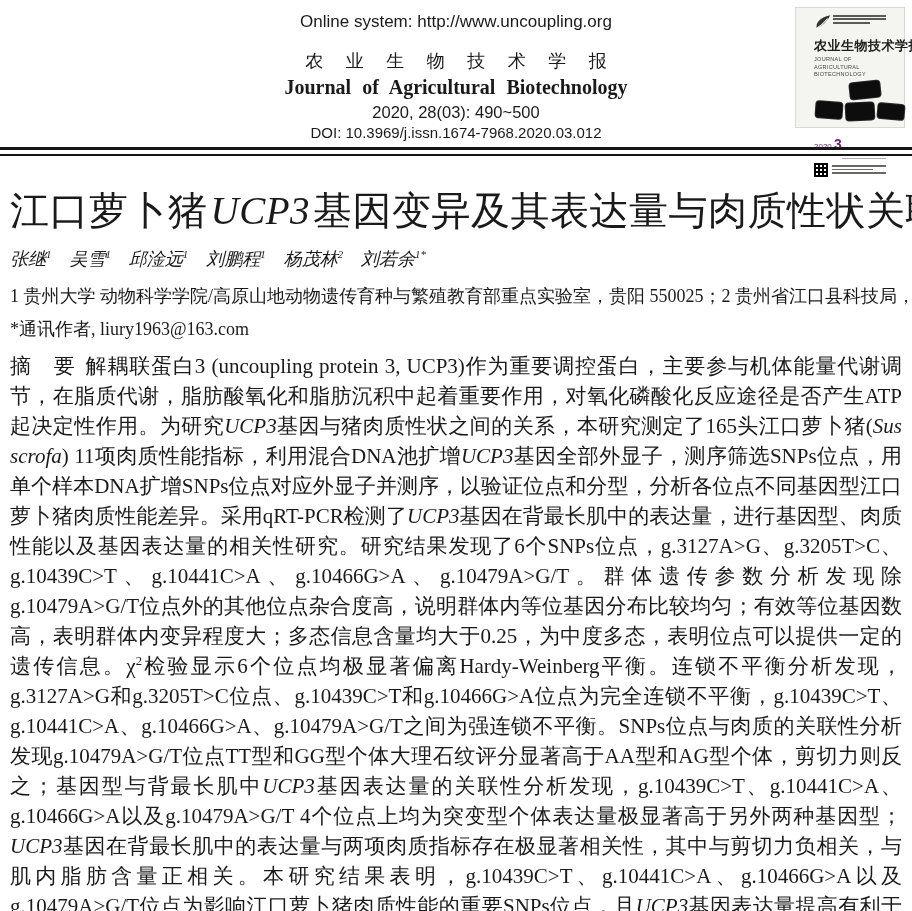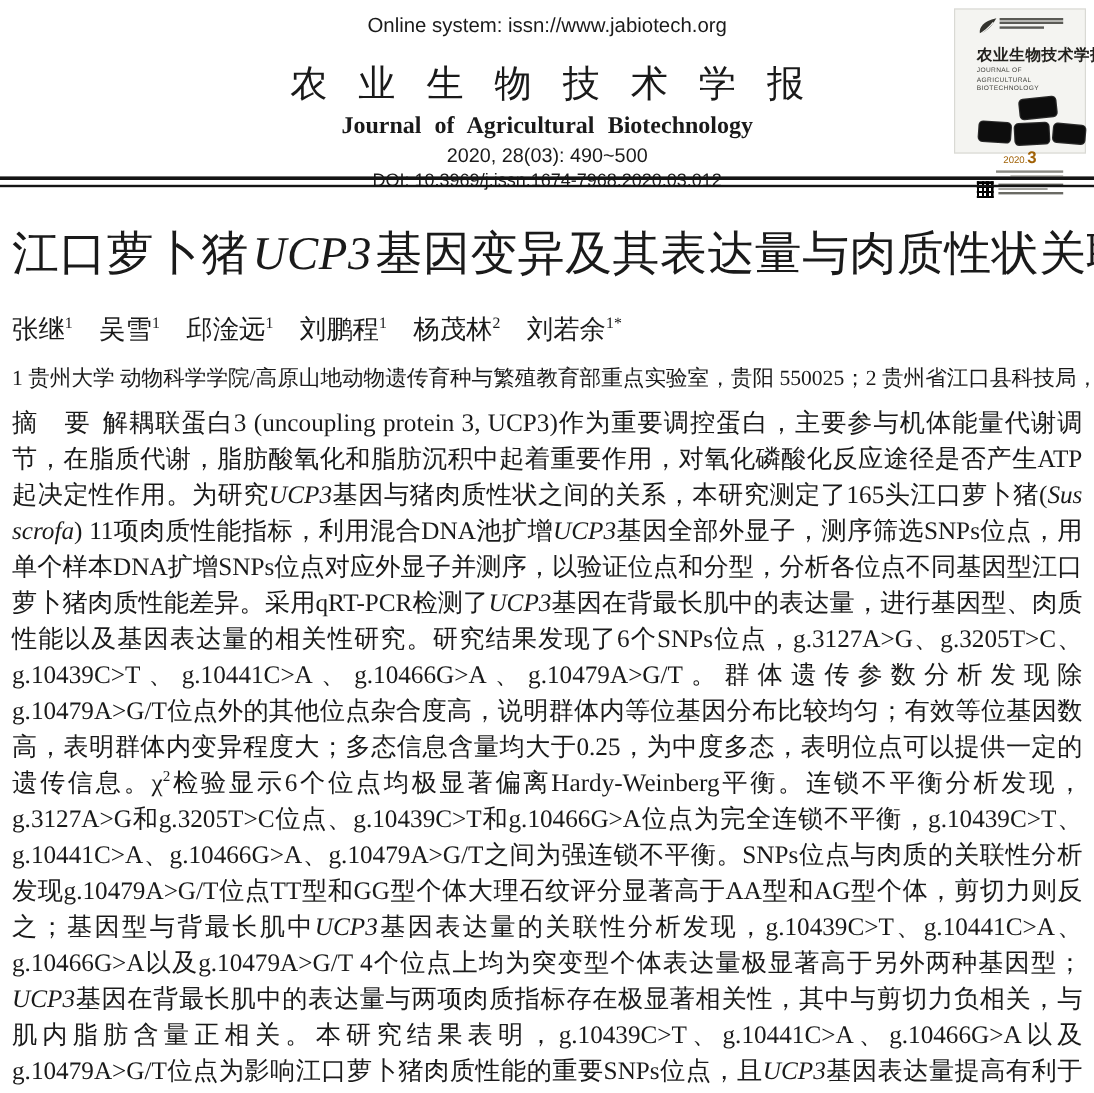--- a/index.html
+++ b/index.html
@@ -8,76 +8,76 @@
     position:relative; width:912px; height:911px; margin:0 auto;
     background:#ffffff; color:#1a1a1a; overflow:hidden;
     font-family:"Liberation Serif","DejaVu Serif",serif;
   }
   
   .header { position:relative; height:158px; }
   .logo { position:absolute; left:6px; top:12px; width:140px; height:132px; }
   .logo svg { display:block; }
   .header-center { position:absolute; left:0; right:0; top:8px; text-align:center; }
   .hc-online { font-family:"Liberation Sans","DejaVu Sans",sans-serif; font-size:17px; margin:4px 0 2px; }
-  .hc-cn { font-size:31px; letter-spacing:9px; text-indent:9px; margin:17px 0 3px; font-weight:500; }
+  .hc-cn { font-size:18px; letter-spacing:9px; text-indent:9px; margin:17px 0 3px; font-weight:500; }
   .hc-en { font-size:20px; font-weight:bold; word-spacing:6px; margin:2px 0 3px; }
   .hc-issue { font-family:"Liberation Sans","DejaVu Sans",sans-serif; font-size:16.5px; margin:4px 0 2px; }
   .hc-doi { font-family:"Liberation Sans","DejaVu Sans",sans-serif; font-size:15px; margin:2px 0; }
   .rules { position:absolute; left:0; right:0; top:147px; height:9px;
            border-top:3px solid #151515; border-bottom:2px solid #151515; }
   
   .cover { position:absolute; right:7px; top:7px; width:110px; height:121px;
            background:#f4f4f1; border:1px solid #d9d9d4; padding:5px 18px; font-family:"Liberation Sans",sans-serif; }
   .cover-top { display:flex; justify-content:space-between; align-items:flex-start; height:20px; }
   .cover-micro { width:62px; }
   .cover-micro .bar { height:2px; background:#5a5a55; margin:1.5px 0; }
   .cover-micro .bar.short { width:70%; }
   .cover-title { font-size:13px; font-weight:bold; color:#22211e; letter-spacing:0.5px; margin-top:4px; white-space:nowrap; font-family:"Liberation Serif",serif; }
   .cover-en { font-size:5.5px; color:#44443f; line-height:1.4; letter-spacing:0.3px; margin-top:1px; }
   .cover-photos { position:relative; height:42px; margin-top:3px; }
   .cover-photos .ph { position:absolute; background:#0d0d0d; border-radius:3px; box-shadow:0 0 0 1px #2a2a2a; }
   .ph1 { width:30px; height:16px; left:36px; top:0; transform:rotate(-6deg); }
   .ph2 { width:26px; height:16px; left:2px;  top:20px; transform:rotate(4deg); }
   .ph3 { width:28px; height:17px; left:32px; top:21px; transform:rotate(-3deg); }
   .ph4 { width:26px; height:15px; left:64px; top:22px; transform:rotate(5deg); }
-  .cover-issue { text-align:center; color:#a16207; margin-top:0; line-height:1; }
+  .cover-issue { text-align:left; color:#701a75; margin-top:12px; line-height:1; }
   .cover-issue .yr { font-size:8px; }
   .cover-issue .no { font-size:14px; font-weight:bold; }
   .cover-issue-sub { height:2px; background:#8a8a84; width:56px; margin:2px 0 0 auto; }
   .cover-issue-sub2 { height:1.5px; background:#b0b0a8; width:44px; margin:1.5px 0 0 auto; }
   .cover-bottom { display:flex; margin-top:4px; align-items:flex-start; }
   .qr { width:14px; height:14px; flex:0 0 auto;
         background:
           repeating-linear-gradient(0deg,#000 0 2px,transparent 2px 4px),
           repeating-linear-gradient(90deg,#000 0 2px,#fff 2px 4px); }
   .cover-bottom .txt { margin-left:4px; flex:1; }
   .cover-bottom .tbar { height:1.5px; background:#6a6a64; margin:2px 0; }
   .cover-bottom .tbar.short { width:75%; }
   
   .content { padding:0 10px 0 10px; }
   .title { margin:26px 0 0 0; font-size:39px; font-weight:400; letter-spacing:0.5px; white-space:nowrap; }
   .title .it { margin:0 3px; }
   .it { font-style:italic; }
   sup { font-size:0.6em; line-height:0; }
-  .authors { margin-top:22px; font-size:22px; }
+  .authors { margin-top:9px; font-size:18px;font-style:italic; }
   .affiliation { margin-top:13px; font-size:18px; white-space:nowrap; }
   .corresponding { margin-top:9px; font-size:18px; }
   .abstract { margin:10px 0 0 0; font-size:21px; line-height:30px; text-align:justify; }
   .abstract .lbl { font-weight:normal; margin-right:10px; }
 </style>
 </head>
 <body>
 
 <div class="page">
 
   <div class="header">
 
 
     <div class="header-center">
-      <div class="hc-online">Online system: issn://www.jabiotech.org</div>
+      <div class="hc-online">Online system: http://www.uncoupling.org</div>
       <div class="hc-cn">农 业 生 物 技 术 学 报</div>
       <div class="hc-en">Journal of Agricultural Biotechnology</div>
       <div class="hc-issue">2020, 28(03): 490~500</div>
       <div class="hc-doi">DOI: 10.3969/j.issn.1674-7968.2020.03.012</div>
     </div>
 
     <div class="cover">
       <div class="cover-top">
         <svg width="22" height="18" viewBox="0 0 22 18">
           <path d="M3 16 C 2 10, 6 4, 19 1 C 15 8, 11 13, 3 16 Z" fill="#33332e"></path>
@@ -118,17 +118,18 @@
     <div class="rules"></div>
   </div>
 
   <div class="content">
     <h1 class="title"><span>江口萝卜猪</span><span class="it">UCP3</span><span>基因变异及其表达量与肉质性状关联性分析</span></h1>
 
     <div class="authors"><span>张继</span><sup>1</sup><span>　吴雪</span><sup>1</sup><span>　邱淦远</span><sup>1</sup><span>　刘鹏程</span><sup>1</sup><span>　杨茂林</span><sup>2</sup><span>　刘若余</span><sup>1*</sup></div>
 
     <div class="affiliation">1 贵州大学 动物科学学院/高原山地动物遗传育种与繁殖教育部重点实验室，贵阳 550025；2 贵州省江口县科技局，铜仁 554400</div>
 
+    <div class="corresponding">*通讯作者, liury1963@163.com</div>
 
     <p class="abstract"><span class="lbl">摘　要</span><span><span>解耦联蛋白3 (uncoupling protein 3, UCP3)作为重要调控蛋白，主要参与机体能量代谢调节，在脂质代谢，脂肪酸氧化和脂肪沉积中起着重要作用，对氧化磷酸化反应途径是否产生ATP起决定性作用。为研究</span><span class="it">UCP3</span><span>基因与猪肉质性状之间的关系，本研究测定了165头江口萝卜猪(</span><span class="it">Sus scrofa</span><span>) 11项肉质性能指标，利用混合DNA池扩增</span><span class="it">UCP3</span><span>基因全部外显子，测序筛选SNPs位点，用单个样本DNA扩增SNPs位点对应外显子并测序，以验证位点和分型，分析各位点不同基因型江口萝卜猪肉质性能差异。采用qRT-PCR检测了</span><span class="it">UCP3</span><span>基因在背最长肌中的表达量，进行基因型、肉质性能以及基因表达量的相关性研究。研究结果发现了6个SNPs位点，g.3127A&gt;G、g.3205T&gt;C、g.10439C&gt;T、g.10441C&gt;A、g.10466G&gt;A、g.10479A&gt;G/T。群体遗传参数分析发现除g.10479A&gt;G/T位点外的其他位点杂合度高，说明群体内等位基因分布比较均匀；有效等位基因数高，表明群体内变异程度大；多态信息含量均大于0.25，为中度多态，表明位点可以提供一定的遗传信息。χ</span><sup>2</sup><span>检验显示6个位点均极显著偏离Hardy-Weinberg平衡。连锁不平衡分析发现，g.3127A&gt;G和g.3205T&gt;C位点、g.10439C&gt;T和g.10466G&gt;A位点为完全连锁不平衡，g.10439C&gt;T、g.10441C&gt;A、g.10466G&gt;A、g.10479A&gt;G/T之间为强连锁不平衡。SNPs位点与肉质的关联性分析发现g.10479A&gt;G/T位点TT型和GG型个体大理石纹评分显著高于AA型和AG型个体，剪切力则反之；基因型与背最长肌中</span><span class="it">UCP3</span><span>基因表达量的关联性分析发现，g.10439C&gt;T、g.10441C&gt;A、g.10466G&gt;A以及g.10479A&gt;G/T 4个位点上均为突变型个体表达量极显著高于另外两种基因型；</span><span class="it">UCP3</span><span>基因在背最长肌中的表达量与两项肉质指标存在极显著相关性，其中与剪切力负相关，与肌内脂肪含量正相关。本研究结果表明，g.10439C&gt;T、g.10441C&gt;A、g.10466G&gt;A以及g.10479A&gt;G/T位点为影响江口萝卜猪肉质性能的重要SNPs位点，且</span><span class="it">UCP3</span><span>基因表达量提高有利于肌内脂肪的沉积，此研究结果为筛选有助于江口萝卜猪肌内脂肪沉积的分子标记提供了参考依据。</span></span></p>
   </div>
 
 </div>
 
 </body></html>

